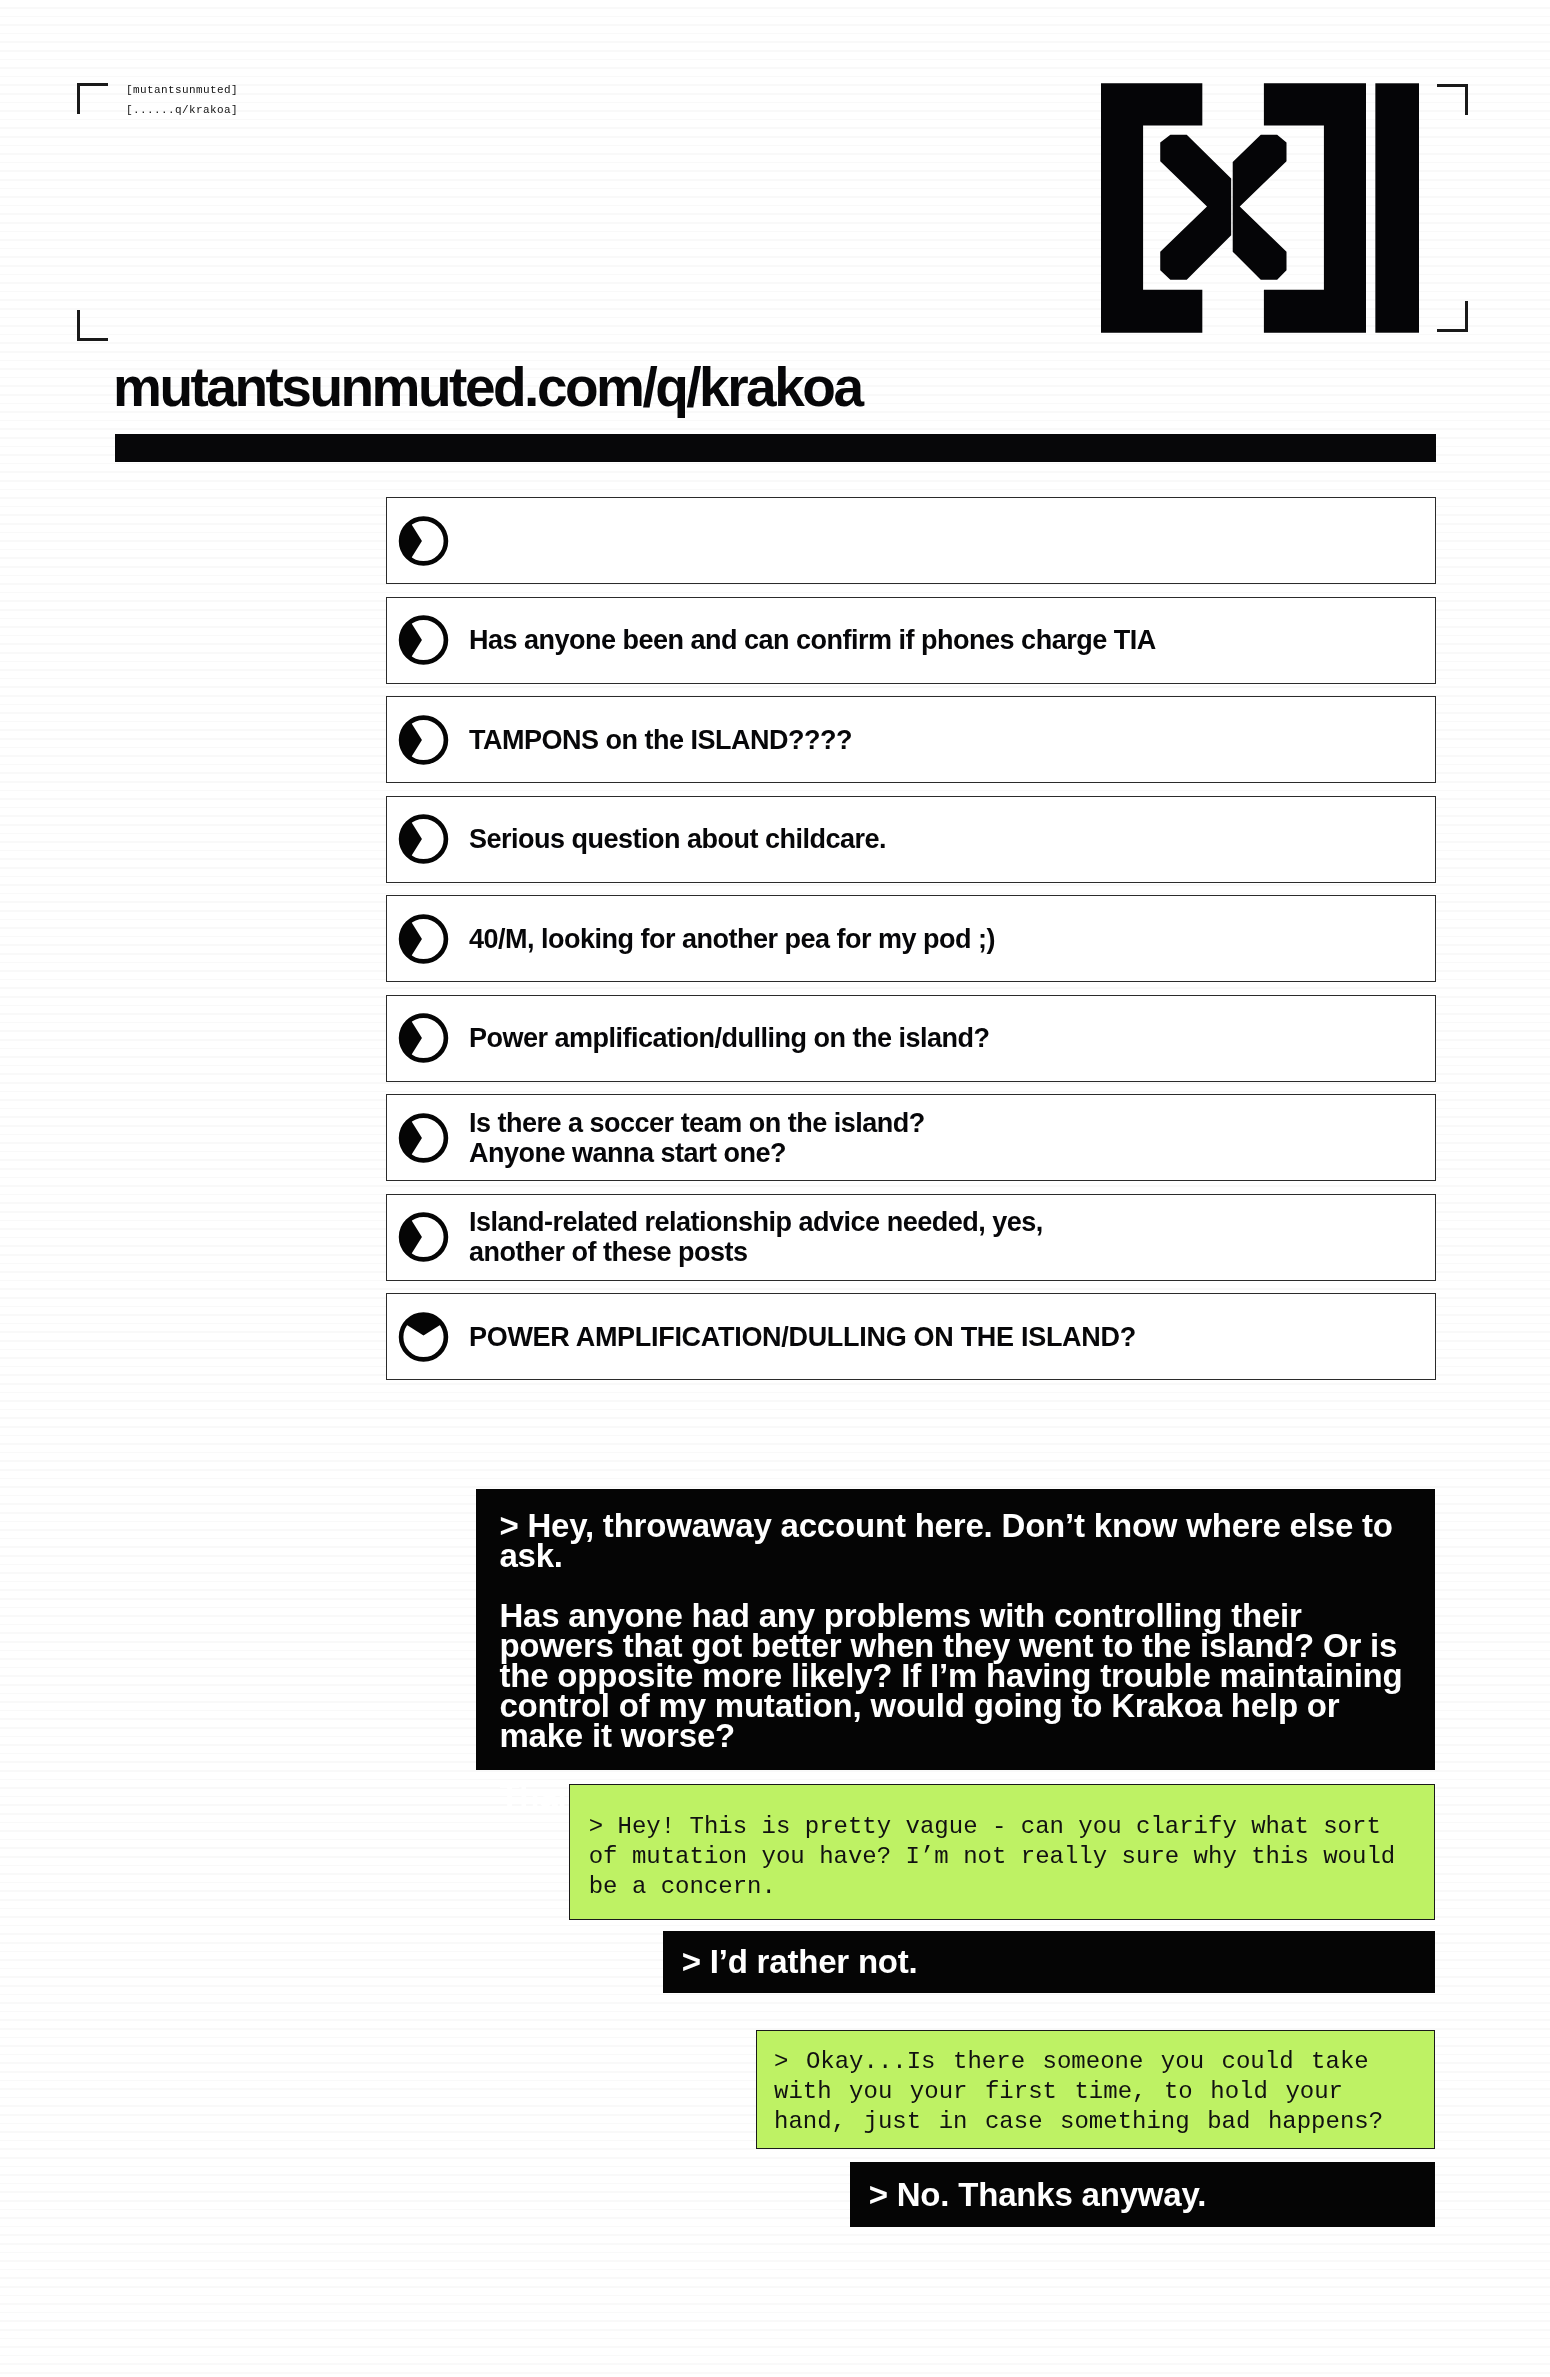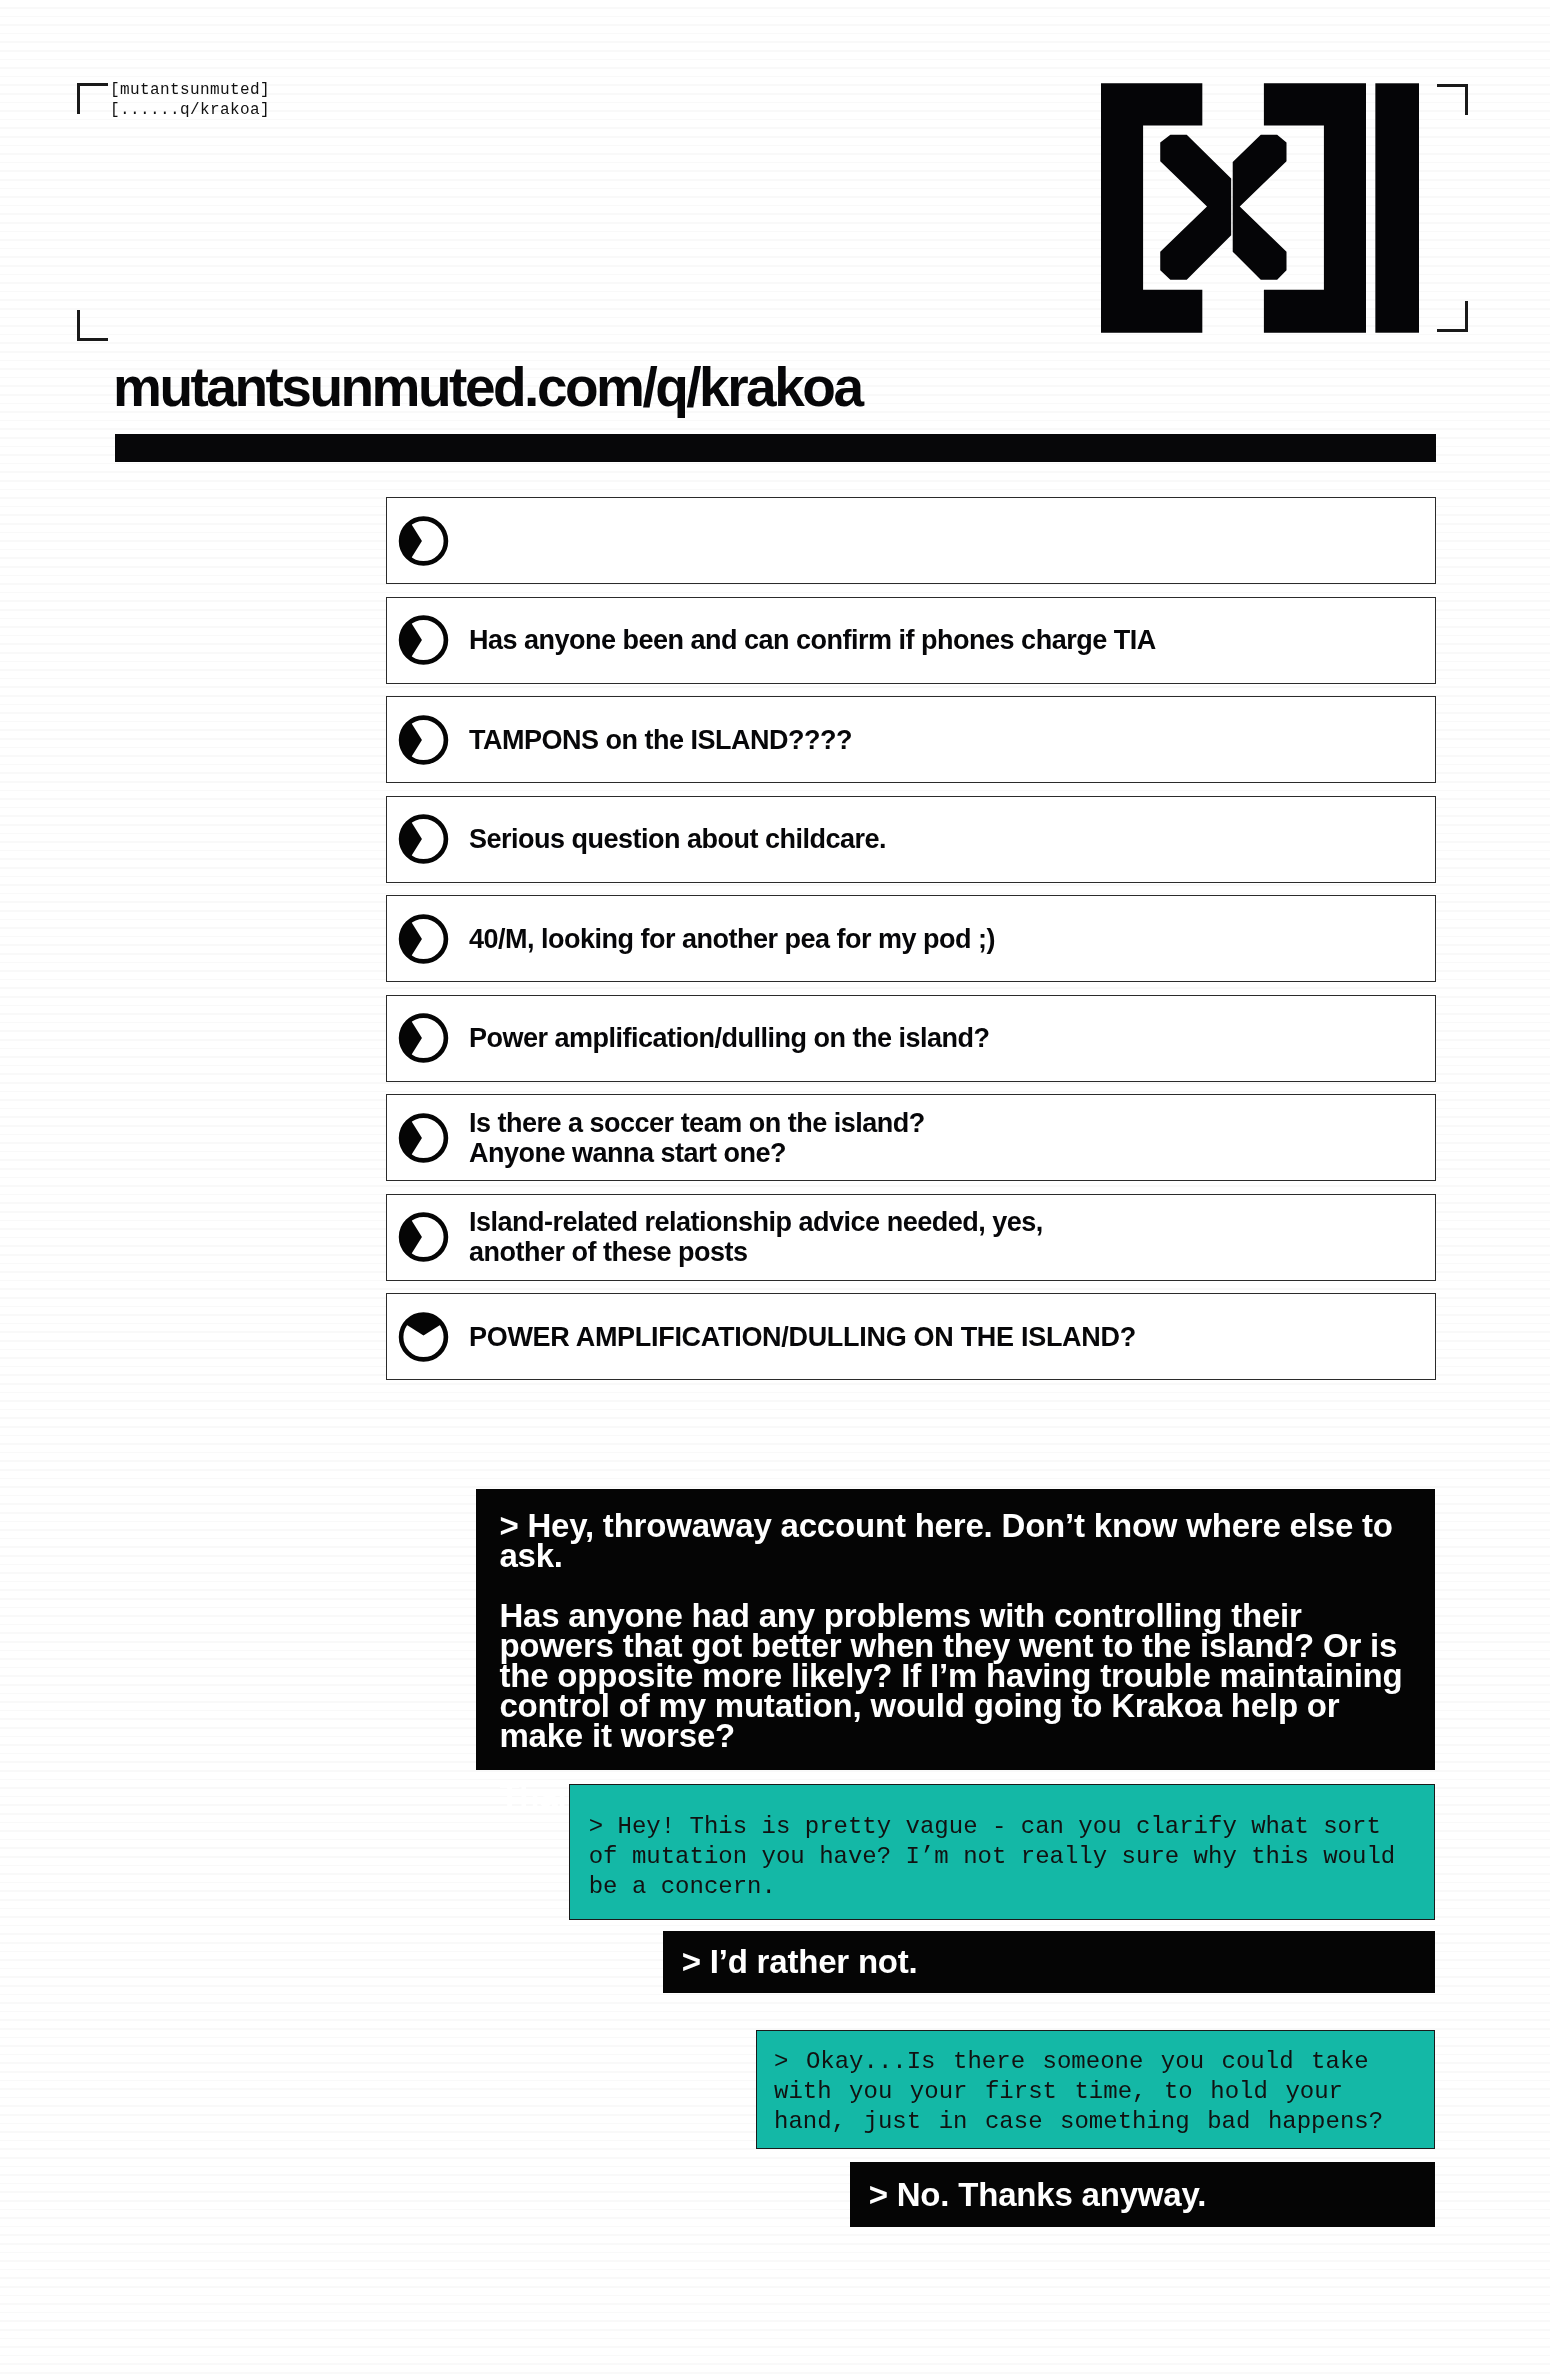--- a/index.html
+++ b/index.html
@@ -23,24 +23,24 @@
   
   .bracket { position: absolute; width: 31px; height: 31px; border-color: #1a1a1a; border-style: solid; border-width: 0; }
   .bracket.tl { border-top-width: 3.9px; border-left-width: 3.9px; }
   .bracket.bl { border-bottom-width: 3.9px; border-left-width: 3.9px; }
   .bracket.tr { border-top-width: 3.9px; border-right-width: 3.9px; }
   .bracket.br { border-bottom-width: 3.9px; border-right-width: 3.9px; }
 
   
   .site-label {
     position: absolute;
-    left: 110px;
+    left: 126px;
     top: 81px;
     font-family: "Liberation Mono", monospace;
-    font-size: 16px;
+    font-size: 11px;
     line-height: 19.5px;
     color: #111;
     letter-spacing: 0.4px;
   }
 
   
   .logo { position: absolute; left: 1101px; top: 83px; width: 318px; height: 250px; }
 
   
   .page-title {
@@ -107,21 +107,21 @@
   .post.dark {
     background: #050505;
     color: #ffffff;
     font-family: "Liberation Sans", sans-serif;
     font-weight: bold;
     font-size: 33px;
     line-height: 30px;
     letter-spacing: -0.2px;
   }
   .post.light {
-    background: #14b8a6;
+    background: #bef264;
     border: 1.6px solid #1a1a1a;
     color: #111;
     font-family: "Liberation Mono", monospace;
     font-size: 24px;
     line-height: 30px;
   }
   .post .text { white-space: pre-line; }
 
   .op-post     { left: 476px;  top: 1489px; height: 281px; padding: 22px 22px 0 23.4px; }
   .op-post .p  { margin-bottom: 30px; }

